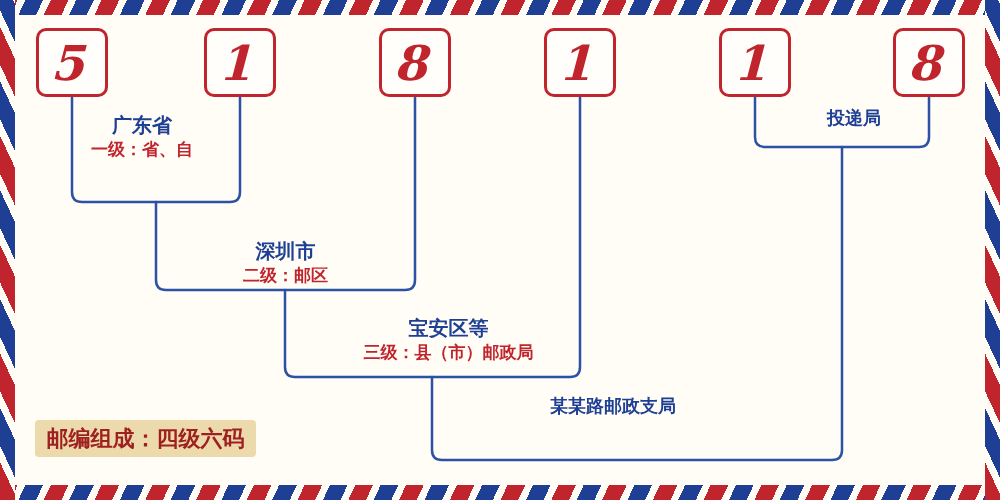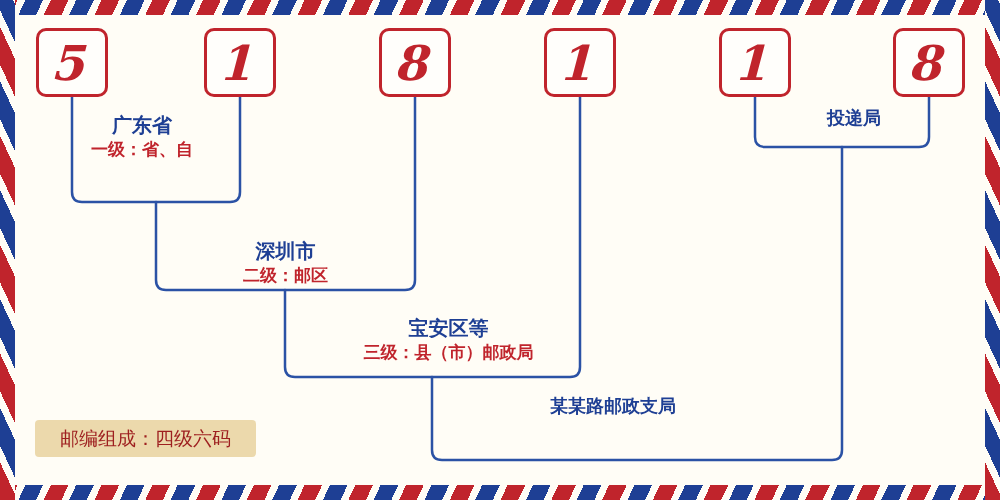--- a/index.html
+++ b/index.html
@@ -59,21 +59,21 @@
   .level-label{position:absolute;text-align:center;}
   .level-heading{display:block;color:var(--blue);font-weight:700;font-size:20px;line-height:26px;}
   .level-heading.small{font-size:18px;line-height:24px;}
   .level-desc{display:block;color:var(--red);font-weight:600;font-size:17px;line-height:23px;}
   .desc-wrap{margin-top:6px;}
 
   
   .badge{
     position:absolute;left:35px;top:420px;width:221px;height:37px;
     background:var(--badge-bg);color:var(--badge-text);
-    font-weight:400;font-size:19px;border-radius:4px;
+    font-weight:700;font-size:22px;border-radius:4px;
     display:flex;align-items:center;justify-content:center;
   }
 </style>
 </head>
 <body>
 
 <div class="stage">
 
   <div class="border-strip top"></div>
   <div class="border-strip bottom"></div>

